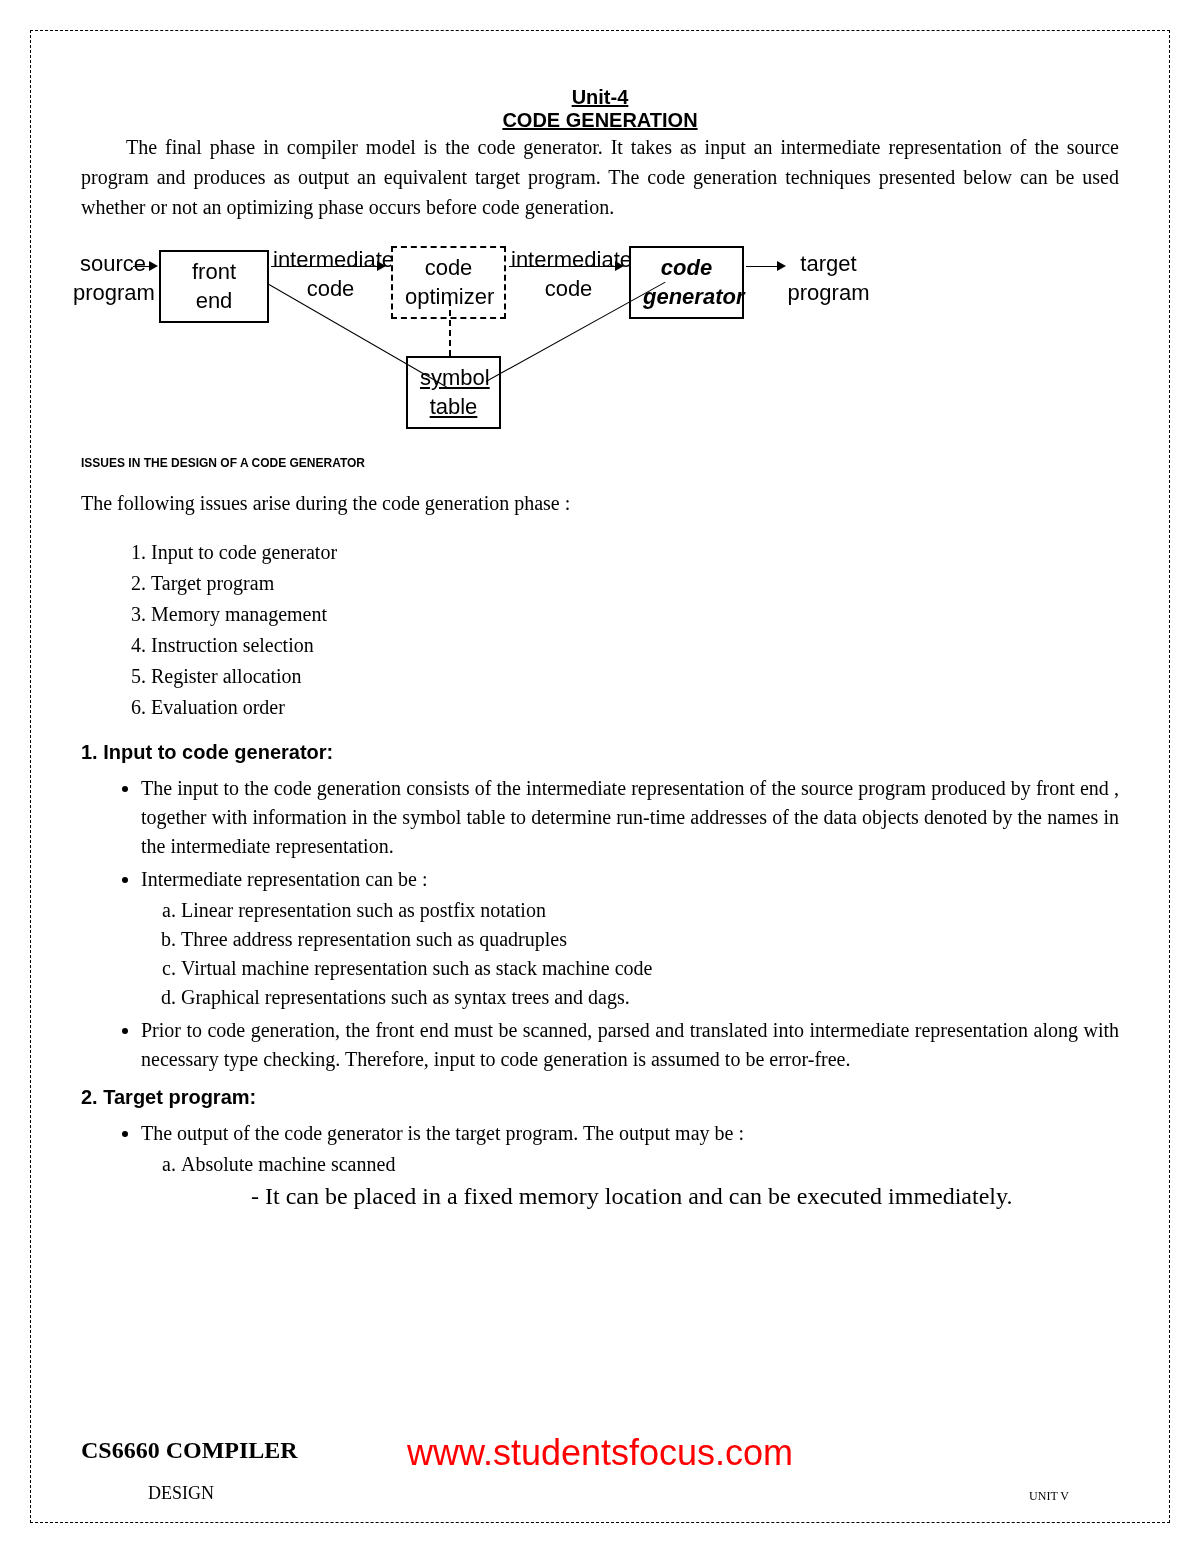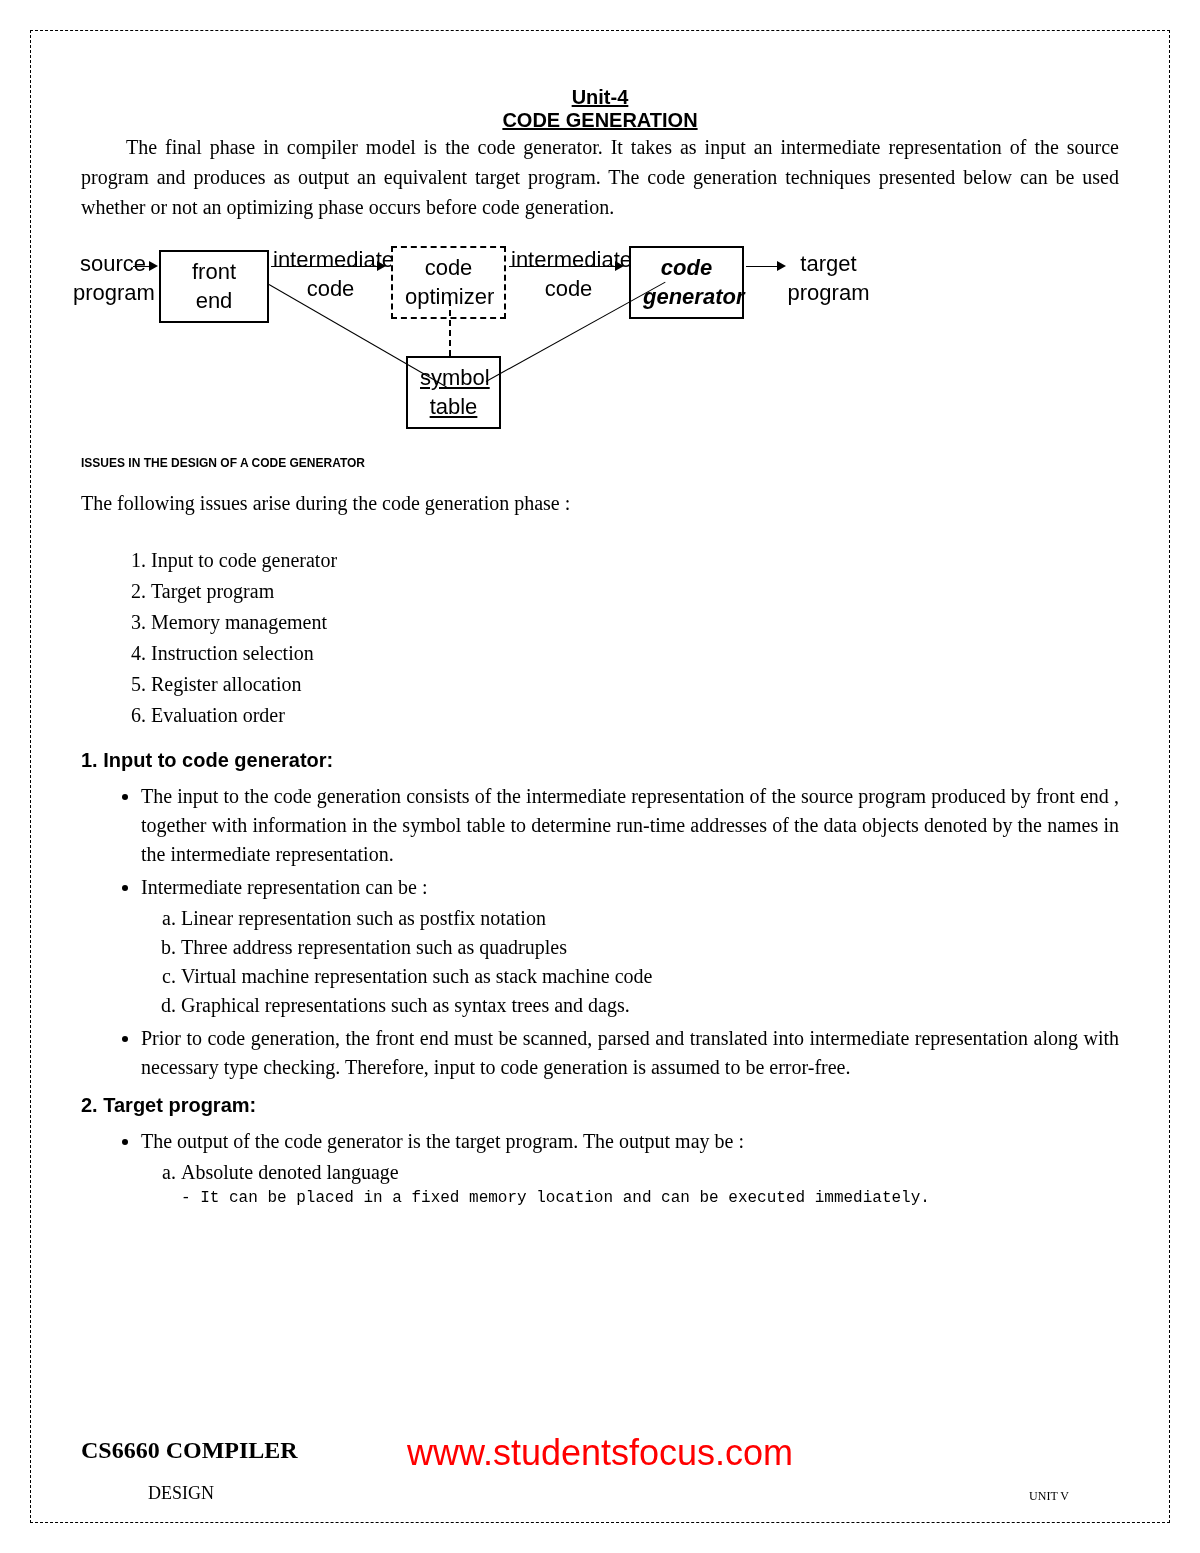--- a/index.html
+++ b/index.html
@@ -93,21 +93,21 @@
     border-left: 2px dashed #000;
   }
   .section-heading {
     font-family: Arial, Helvetica, sans-serif;
     font-weight: bold;
     font-size: 12px;
     margin: 10px 0 22px 0;
   }
   .plain-para {
     font-size: 20px;
-    margin: 10px 0 30px 0;
+    margin: 10px 0 22px 0;
   }
   ol.numbered {
     font-size: 20px;
     margin: 0 0 18px 0;
     padding-left: 70px;
     line-height: 1.55;
   }
   .sub-section-heading {
     font-family: Arial, Helvetica, sans-serif;
     font-weight: bold;
@@ -125,23 +125,23 @@
     margin-bottom: 4px;
   }
   ol.alpha {
     list-style-type: lower-alpha;
     font-size: 20px;
     margin: 2px 0 2px 0;
     padding-left: 40px;
     line-height: 1.45;
   }
   .sub-indent {
-    font-size: 16px;
+    margin-left: 70px;
+    font-size: 24px;
     line-height: 1.45;
-    font-family: Liberation Mono, monospace;
   }
   .watermark {
     position: absolute;
     left: 0;
     right: 0;
     bottom: 48px;
     text-align: center;
     font-family: Arial, Helvetica, sans-serif;
     font-size: 36px;
     color: #ff0000;
@@ -252,21 +252,21 @@
       </li>
       <li>Prior to code generation, the front end must be scanned, parsed and translated into intermediate representation along with necessary type checking. Therefore, input to code generation is assumed to be error-free.</li>
     </ul>
 
     <div class="sub-section-heading">2. Target program:</div>
     <ul class="bullets">
       <li>
         <span>The output of the code generator is the target program. The output may be :</span>
         <ol class="alpha">
           <li>
-            <span>Absolute denoted language</span>
+            <span>Absolute machine scanned</span>
             <div class="sub-indent">- It can be placed in a fixed memory location and can be executed immediately.</div>
           </li>
         </ol>
       </li>
     </ul>
 
     <div class="watermark">www.studentsfocus.com</div>
     <div class="footer-left">CS6660 COMPILER</div>
     <div class="footer-center">DESIGN</div>
     <div class="footer-right">UNIT V</div>

